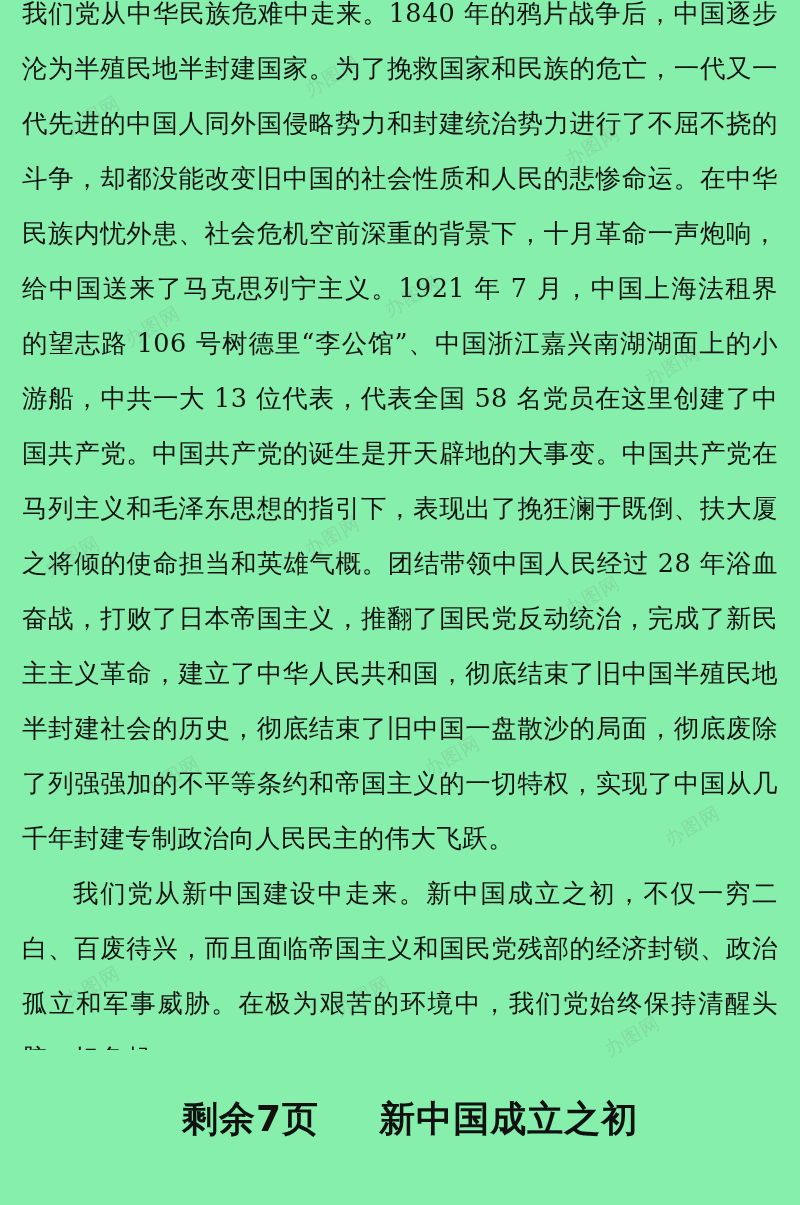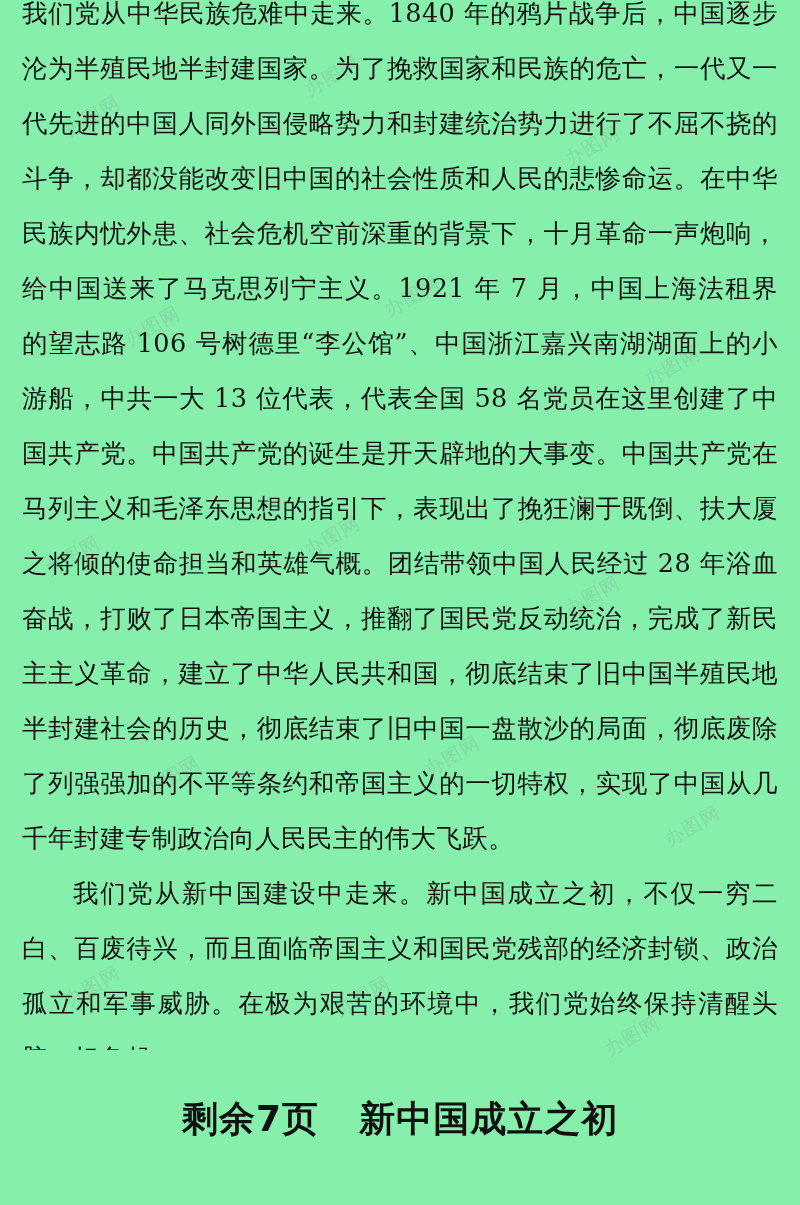--- a/index.html
+++ b/index.html
@@ -76,20 +76,21 @@
     text-align: center;
     z-index: 8;
   }
   .footer-banner .ft {
     display: inline-block;
     font-family: "DejaVu Sans", "Liberation Sans", sans-serif;
     font-weight: bold;
     font-size: 36px;
     color: #111111;
     letter-spacing: 1px;
+    margin-left: 20px;
   }
   .footer-banner .gap {
     display: inline-block;
     width: 30px;
   }
 </style>
 </head>
 <body>
 
 <div class="page">

